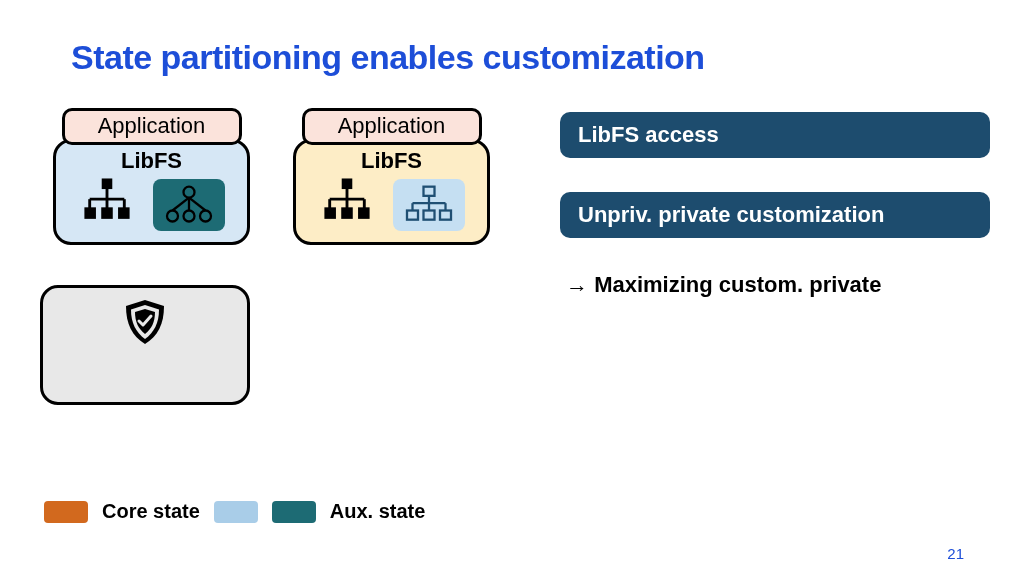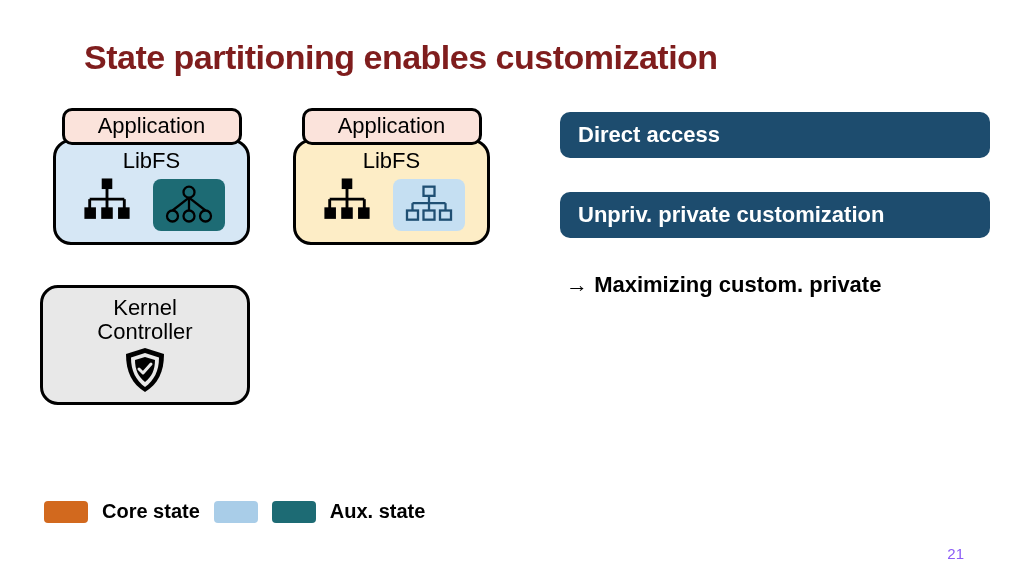--- a/index.html
+++ b/index.html
@@ -7,24 +7,24 @@
     width: 1024px;
     height: 576px;
     font-family: "Segoe UI", Arial, sans-serif;
     background: #fff;
     position: relative;
     overflow: hidden;
   }
   .title {
     position: absolute;
     top: 38px;
-    left: 84px;
+    left: 71px;
     font-size: 34px;
     font-weight: 700;
-    color: #7f1d1d;
+    color: #1d4ed8;
     font-family: "Segoe UI Semibold", "Arial Narrow", Arial, sans-serif;
     letter-spacing: -0.5px;
   }
   .left-col {
     position: absolute;
     top: 108px;
     left: 40px;
     width: 470px;
   }
   .stack-row {
@@ -55,21 +55,21 @@
     margin-top: -6px;
     padding: 6px 10px 10px;
     text-align: center;
     position: relative;
     z-index: 1;
   }
   .libfs-blue { background: #d6e7f5; }
   .libfs-yellow { background: #fdedc6; }
   .libfs-label {
     font-size: 22px;
-    font-weight: 400;
+    font-weight: 700;
     margin-bottom: 4px;
   }
   .icon-row {
     display: flex;
     justify-content: space-around;
     align-items: center;
     gap: 6px;
     padding: 0 6px;
   }
   .tree-icon svg { width: 58px; height: 50px; }
@@ -157,21 +157,21 @@
     font-weight: 700;
     margin-top: 4px;
     margin-left: 6px;
   }
   .arrow { font-weight: 400; }
   .pagenum {
     position: absolute;
     bottom: 14px;
     right: 60px;
     font-size: 15px;
-    color: #8b5cf6;
+    color: #1d4ed8;
   }
 </style>
 </head>
 <body>
 
 <div class="title">State partitioning enables customization</div>
 
 <div class="left-col">
   <div class="stack-row">
 
@@ -247,21 +247,20 @@
               </g>
             </svg>
           </span>
         </div>
       </div>
     </div>
   </div>
 
   <div class="bottom-row">
     <div class="comp-box comp-grey">
-      <div class="comp-label">Kernel<br>Controller</div>
       <span class="comp-icon">
         <svg viewBox="0 0 50 48">
           <g fill="#000">
             <path d="M25 2 L44 8 C44 26 38 38 25 46 C12 38 6 26 6 8 Z"></path>
           </g>
           <g fill="#e8e8e8">
             <path d="M25 7 L39 11.5 C39 25 34 34.5 25 41 C16 34.5 11 25 11 11.5 Z"></path>
           </g>
           <g fill="#000">
             <path d="M25 11 L35 14 C35 24 31.5 31 25 36 C18.5 31 15 24 15 14 Z"></path>
@@ -275,21 +274,21 @@
 
 <div class="legend">
   <span class="swatch sw-orange"></span>
   <span>Core state</span>
   <span class="swatch sw-light"></span>
   <span class="swatch sw-teal"></span>
   <span>Aux. state</span>
 </div>
 
 <div class="right-col">
-  <div class="banner">Direct access</div>
+  <div class="banner">LibFS access</div>
   <div class="banner">Unpriv. private customization</div>
   <div class="conclude">
     <span class="arrow">→</span>
     <span>Maximizing custom. private</span>
   </div>
 </div>
 
 <div class="pagenum">21</div>
 
 </body></html>

